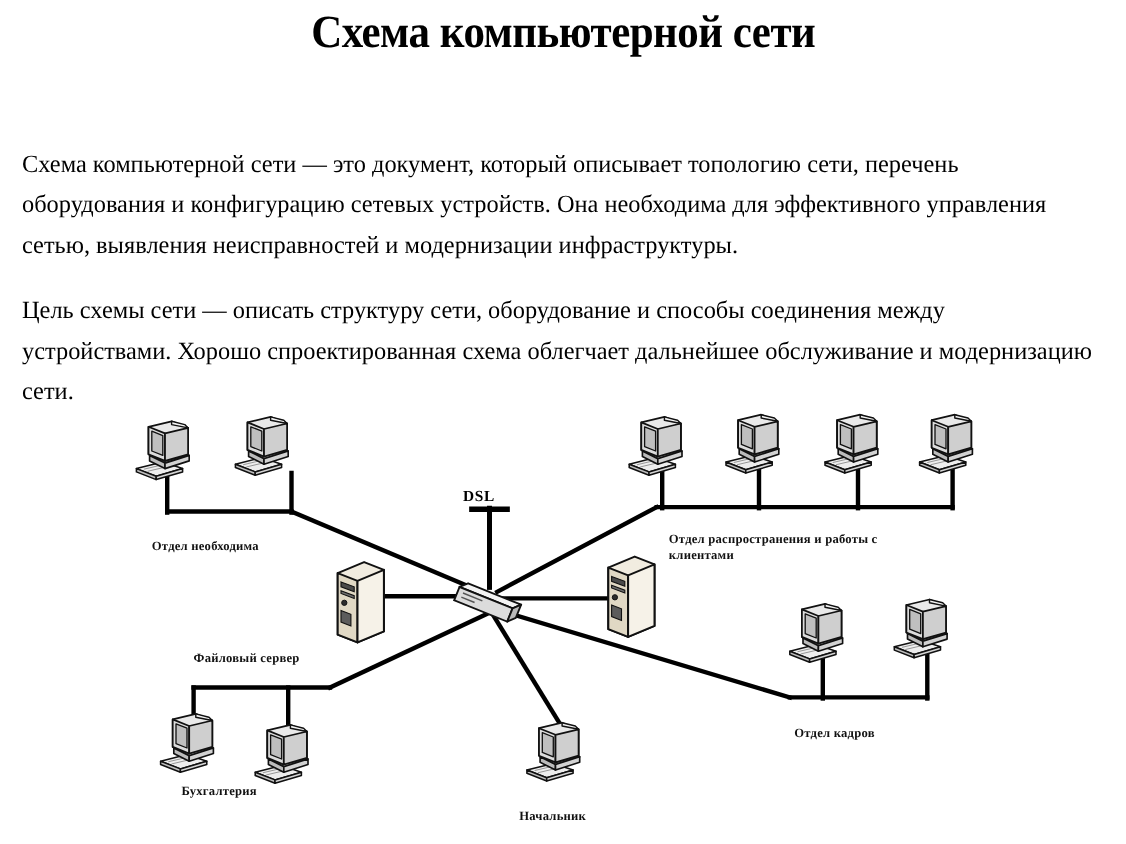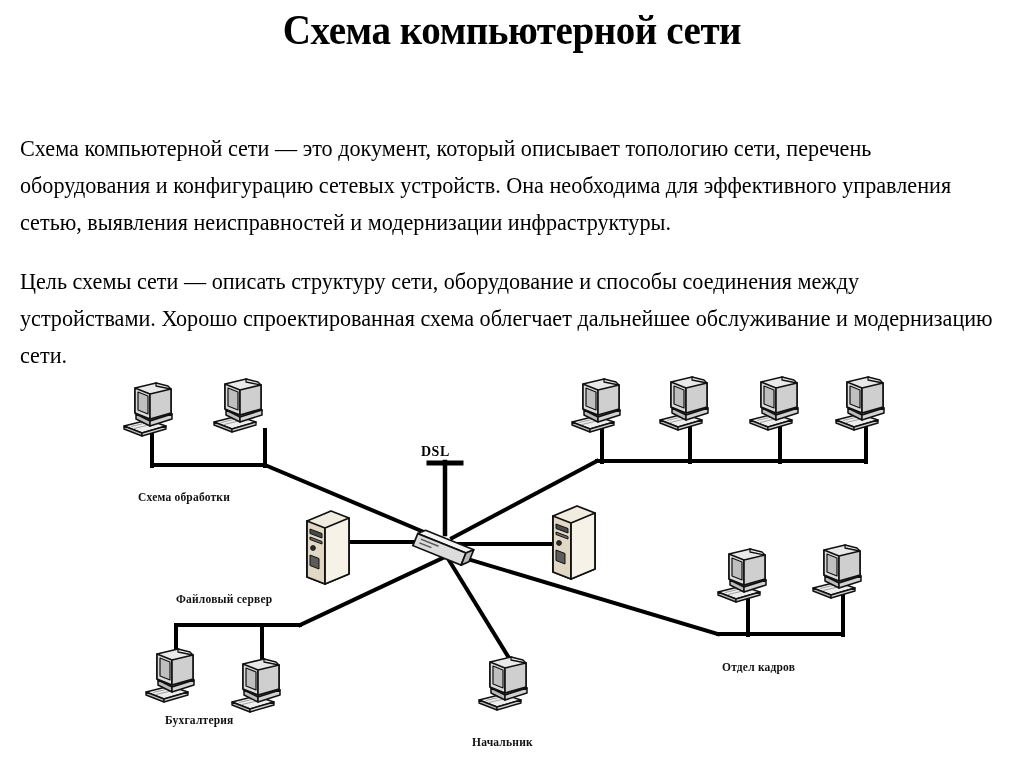--- a/index.html
+++ b/index.html
@@ -223,24 +223,25 @@
     <g>
         <use href="#srv" x="303" y="145"></use>
       </g>
     <g>
         <use href="#srv" x="549" y="140"></use>
       </g>
   </svg>
 
   <div class="dsl-label" style="left:421px; top:82px;">DSL</div>
 
-  <div class="node-label" style="left:138px; top:128px;">Схема обработки</div>
+  <div class="node-label" style="left:138px; top:128px;">Отдел необходима</div>
 
   <div class="node-label" style="left:176px; top:187px;margin-top:43px;">Файловый сервер</div>
 
+  <div class="node-label wide" style="left:608px; top:122px; width:240px;">Отдел распространения и работы с клиентами</div>
 
 
   <div class="node-label" style="left:722px; top:286px;margin-top:12px;">Отдел кадров</div>
 
   <div class="node-label" style="left:165px; top:351px;">Бухгалтерия</div>
 
   <div class="node-label" style="left:472px; top:373px;font-family:Liberation Serif, serif;">Начальник</div>
 </div>
 
 </body></html>

